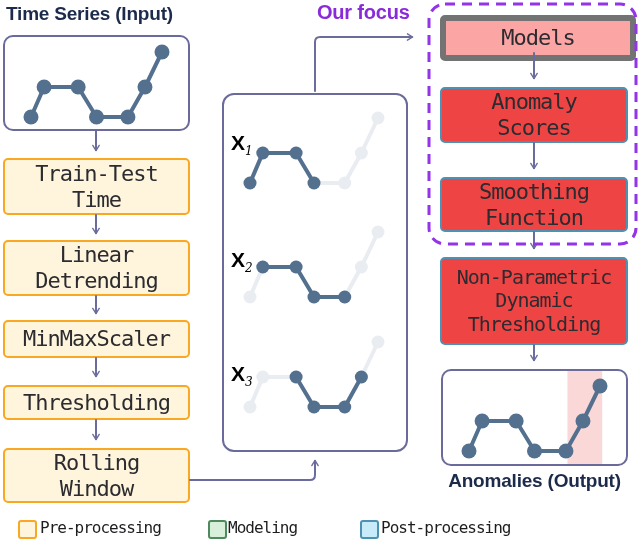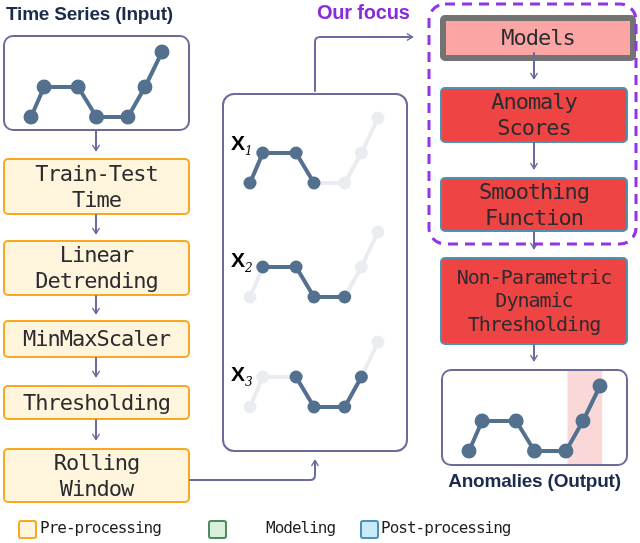--- a/index.html
+++ b/index.html
@@ -143,21 +143,21 @@
         <circle cx="122.94" cy="80" r="7.5" fill="#54708F"></circle>
         <circle cx="139.97" cy="50" r="7.5" fill="#54708F"></circle>
         <circle cx="157" cy="15" r="7.5" fill="#54708F"></circle>
       </svg>
   </div>
   <div class="heading" style="left:441px;top:470px;width:187px;text-align:center;">Anomalies (Output)</div>
 
   <div class="swatch sw-pre" style="left:18px;"></div>
   <div class="legend-label" style="left:40px;">Pre-processing</div>
   <div class="swatch sw-model" style="left:208px;"></div>
-  <div class="legend-label" style="left:234px;padding-left:32px;">Modeling</div>
+  <div class="legend-label" style="left:228px;">Modeling</div>
   <div class="swatch sw-post" style="left:360px;"></div>
   <div class="legend-label" style="left:381px;">Post-processing</div>
 
   <svg class="overlay" width="640" height="543">
     <defs>
       <marker id="ah" viewBox="0 0 10 10" markerWidth="8" markerHeight="8" refX="7.2" refY="5" orient="auto" markerUnits="userSpaceOnUse">
         <path d="M1.5,1 L8,5 L1.5,9" fill="none" stroke="#6A6C9E" stroke-width="1.7" stroke-linecap="round" stroke-linejoin="round"></path>
       </marker>
     </defs>
     <g stroke="#6A6C9E" stroke-width="2" fill="none" stroke-linecap="round">

